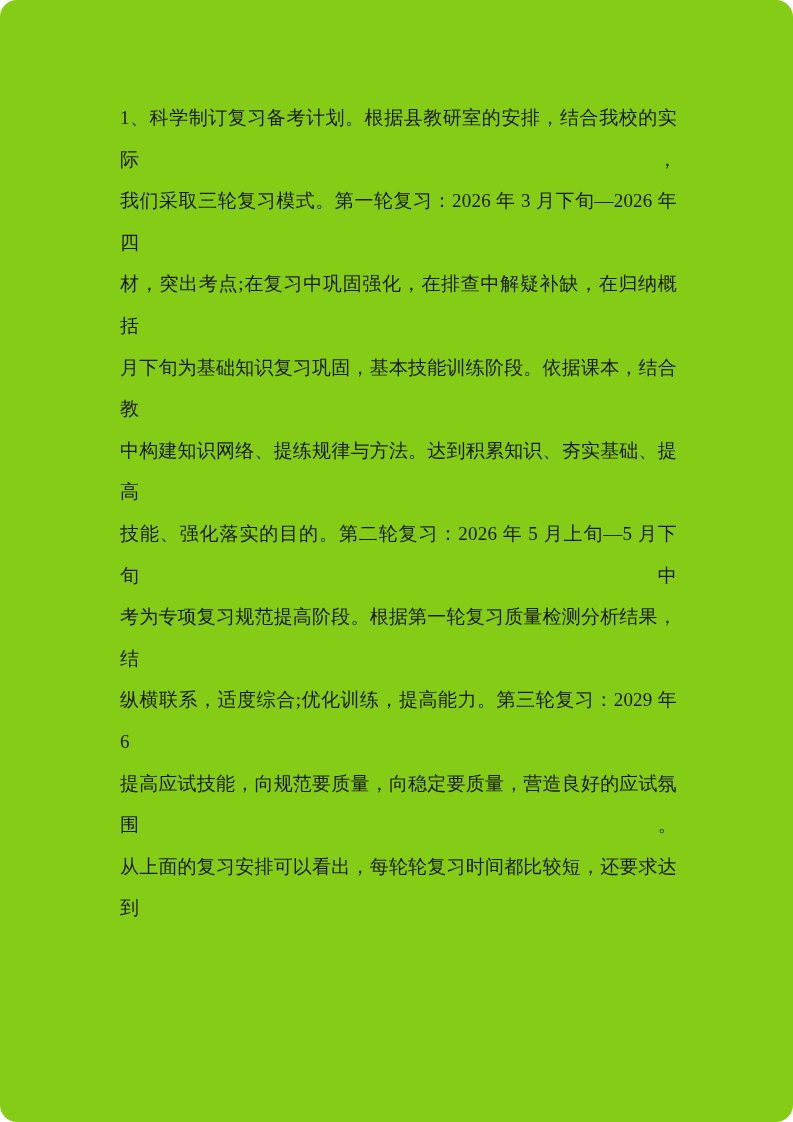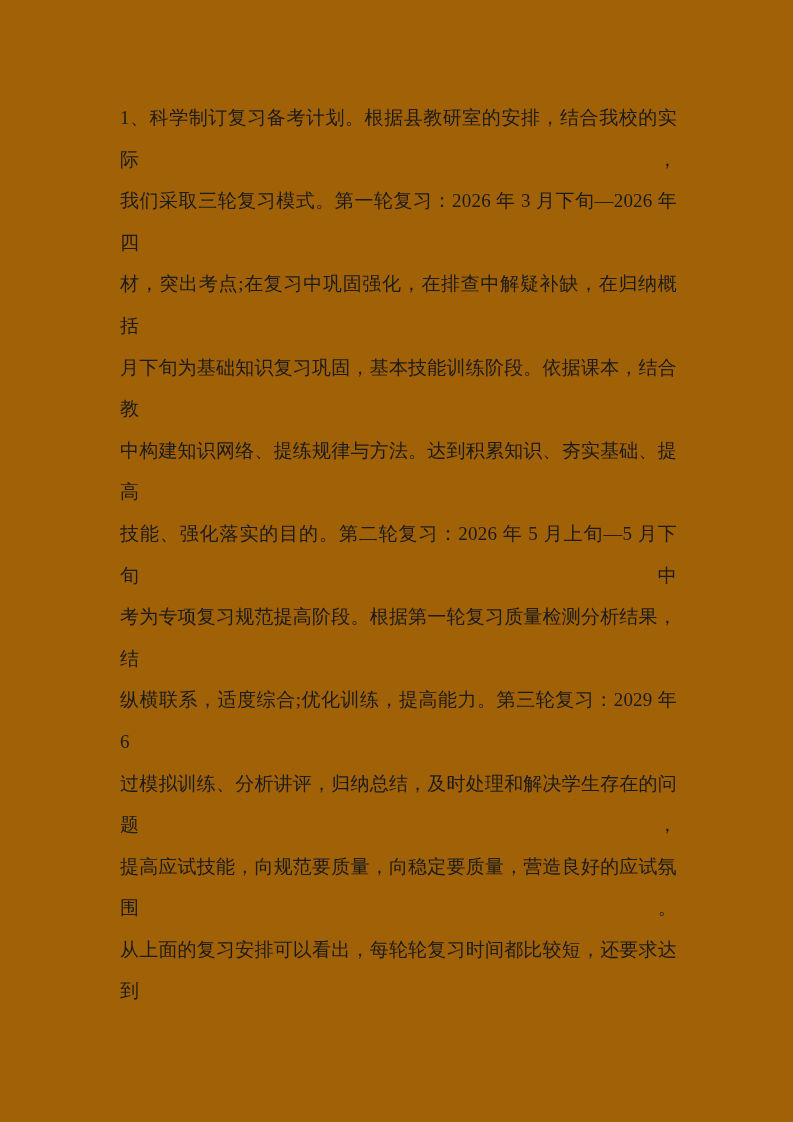--- a/index.html
+++ b/index.html
@@ -35,29 +35,28 @@
     white-space: normal;
     overflow: hidden;
   }
   .para .line:last-child {
     text-align-last: left;
   }
 </style>
 </head>
 <body>
 
-<div class="page" style="background: #a16207;">
+<div class="page" style="background: #84cc16; border-radius: 17px;">
   <div class="doc" id="doc" style="color: rgb(27, 27, 27);">
       <div class="para">
         <div class="line">1、科学制订复习备考计划。根据县教研室的安排，结合我校的实际，</div>
         <div class="line">我们采取三轮复习模式。第一轮复习：2026 年 3 月下旬—2026 年四</div>
         <div class="line">材，突出考点;在复习中巩固强化，在排查中解疑补缺，在归纳概括</div>
         <div class="line">月下旬为基础知识复习巩固，基本技能训练阶段。依据课本，结合教</div>
         <div class="line">中构建知识网络、提练规律与方法。达到积累知识、夯实基础、提高</div>
         <div class="line">技能、强化落实的目的。第二轮复习：2026 年 5 月上旬—5 月下旬中</div>
         <div class="line">考为专项复习规范提高阶段。根据第一轮复习质量检测分析结果，结</div>
         <div class="line">纵横联系，适度综合;优化训练，提高能力。第三轮复习：2029 年 6</div>
-        <div class="line">过模拟训练、分析讲评，归纳总结，及时处理和解决学生存在的问题，</div>
         <div class="line">提高应试技能，向规范要质量，向稳定要质量，营造良好的应试氛围。</div>
         <div class="line">从上面的复习安排可以看出，每轮轮复习时间都比较短，还要求达到</div>
       </div>
     </div>
 </div>
 
 </body></html>

